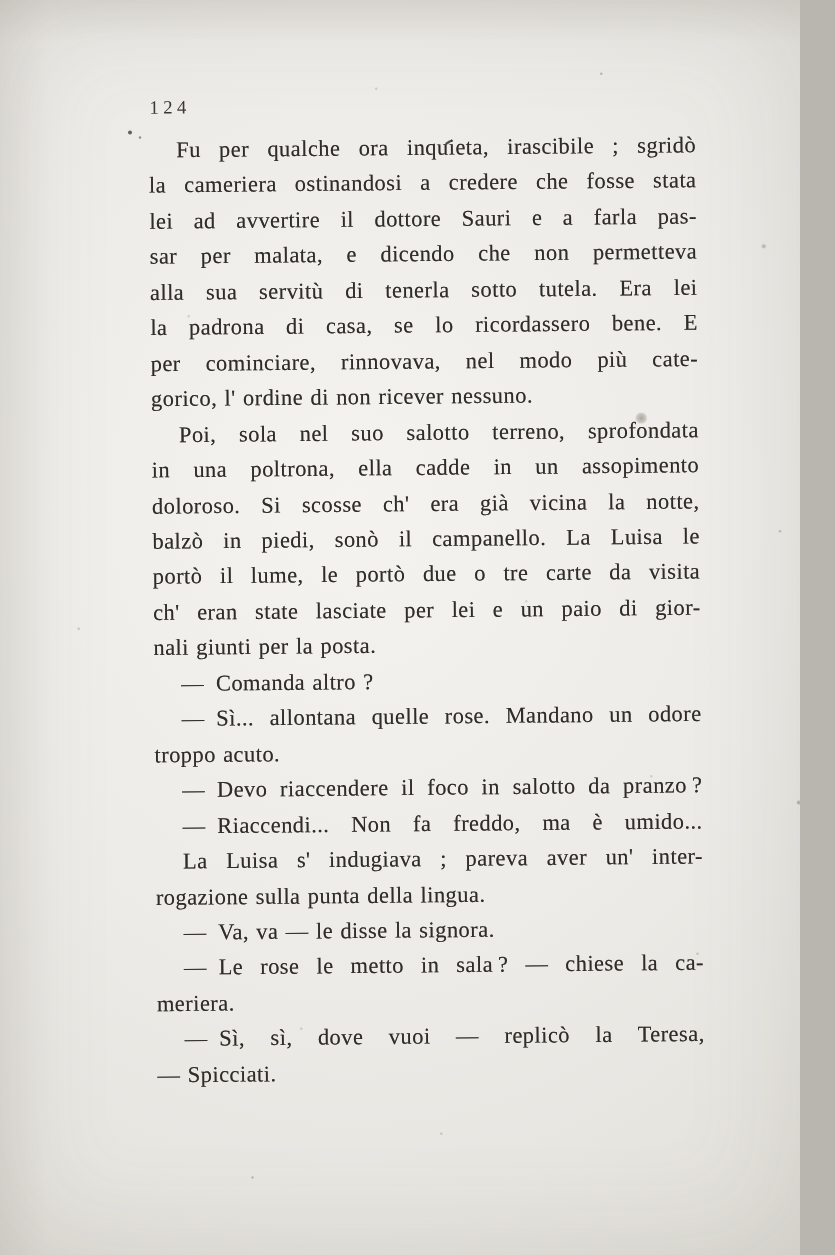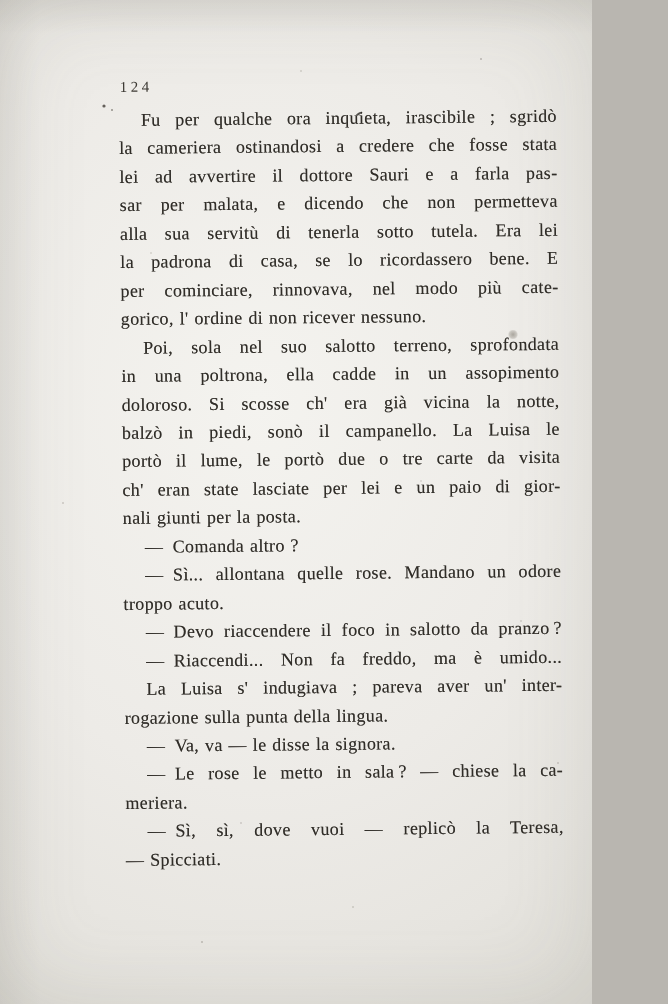--- a/index.html
+++ b/index.html
@@ -1,19 +1,19 @@
 <!DOCTYPE html>
 <html lang="it"><head>
 <meta charset="utf-8">
 <style>
   html, body { margin: 0; padding: 0; background: #b9b6b0; }
 
   .scan {
     position: relative;
-    width: 592px;
+    width: 640px;
     height: 1004px;
     overflow: hidden;
     background:
       linear-gradient(to bottom, rgba(148,144,136,.16), rgba(148,144,136,0) 34px),
       linear-gradient(to right, rgba(140,136,128,.10), rgba(140,136,128,0) 40px),
       radial-gradient(ellipse 95% 70% at 44% 40%, #f4f3ef 0%, #edebe7 55%, #e7e5e0 82%, #e0ded8 100%);
     font-family: "Liberation Serif", "DejaVu Serif", serif;
   }
   .scan::after { 
     content: "";

